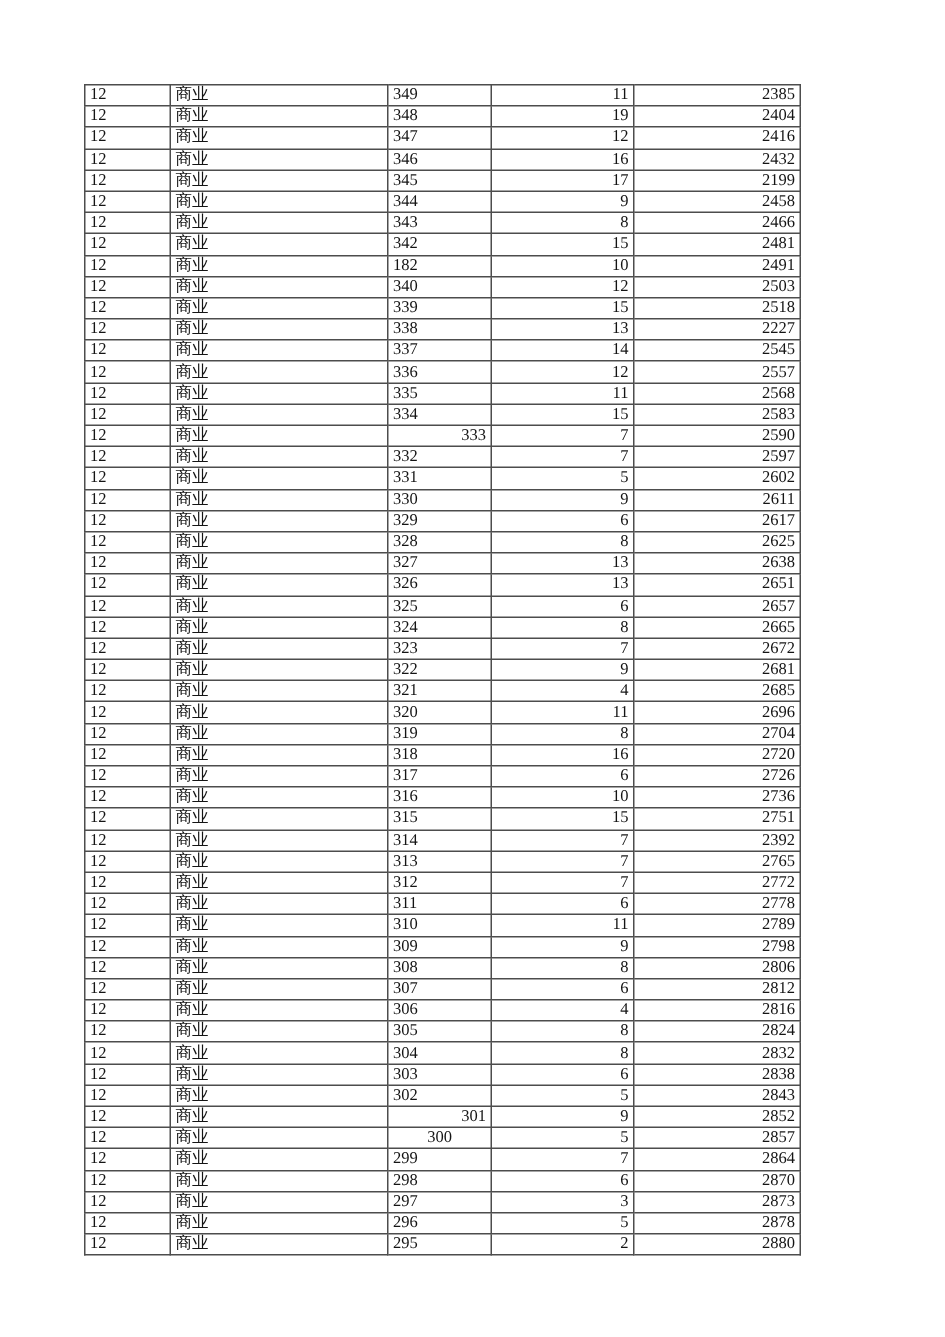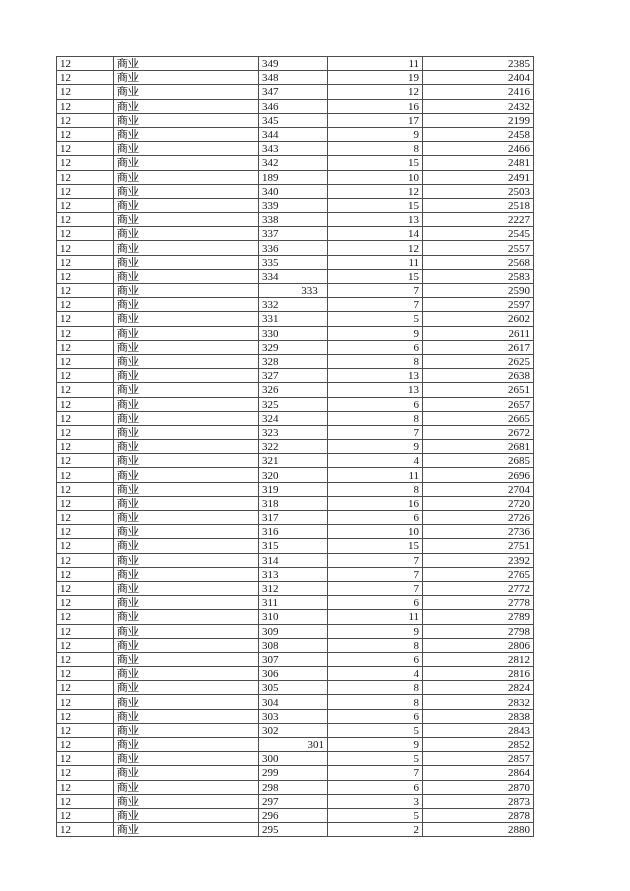--- a/index.html
+++ b/index.html
@@ -105,21 +105,21 @@
         <tr>
           <td style="text-align: left;">12</td>
           <td style="text-align: left;">商业</td>
           <td style="text-align: left;">342</td>
           <td style="text-align: right;">15</td>
           <td style="text-align: right;">2481</td>
         </tr>
         <tr>
           <td style="text-align: left;">12</td>
           <td style="text-align: left;">商业</td>
-          <td style="text-align: left;">189</td>
+          <td style="text-align: left;">182</td>
           <td style="text-align: right;">10</td>
           <td style="text-align: right;">2491</td>
         </tr>
         <tr>
           <td style="text-align: left;">12</td>
           <td style="text-align: left;">商业</td>
           <td style="text-align: left;">340</td>
           <td style="text-align: right;">12</td>
           <td style="text-align: right;">2503</td>
         </tr>
@@ -161,21 +161,21 @@
         <tr>
           <td style="text-align: left;">12</td>
           <td style="text-align: left;">商业</td>
           <td style="text-align: left;">334</td>
           <td style="text-align: right;">15</td>
           <td style="text-align: right;">2583</td>
         </tr>
         <tr>
           <td style="text-align: left;">12</td>
           <td style="text-align: left;">商业</td>
-          <td style="text-align: center; padding-left: 36px;">333</td>
+          <td style="text-align: right; padding-left: 36px;">333</td>
           <td style="text-align: right;">7</td>
           <td style="text-align: right;">2590</td>
         </tr>
         <tr>
           <td style="text-align: left;">12</td>
           <td style="text-align: left;">商业</td>
           <td style="text-align: left;">332</td>
           <td style="text-align: right;">7</td>
           <td style="text-align: right;">2597</td>
         </tr>
@@ -392,21 +392,21 @@
         <tr>
           <td style="text-align: left;">12</td>
           <td style="text-align: left;">商业</td>
           <td style="text-align: right;">301</td>
           <td style="text-align: right;">9</td>
           <td style="text-align: right;">2852</td>
         </tr>
         <tr>
           <td style="text-align: left;">12</td>
           <td style="text-align: left;">商业</td>
-          <td style="text-align: left;">300</td>
+          <td style="text-align: center;">300</td>
           <td style="text-align: right;">5</td>
           <td style="text-align: right;">2857</td>
         </tr>
         <tr>
           <td style="text-align: left;">12</td>
           <td style="text-align: left;">商业</td>
           <td style="text-align: left;">299</td>
           <td style="text-align: right;">7</td>
           <td style="text-align: right;">2864</td>
         </tr>

